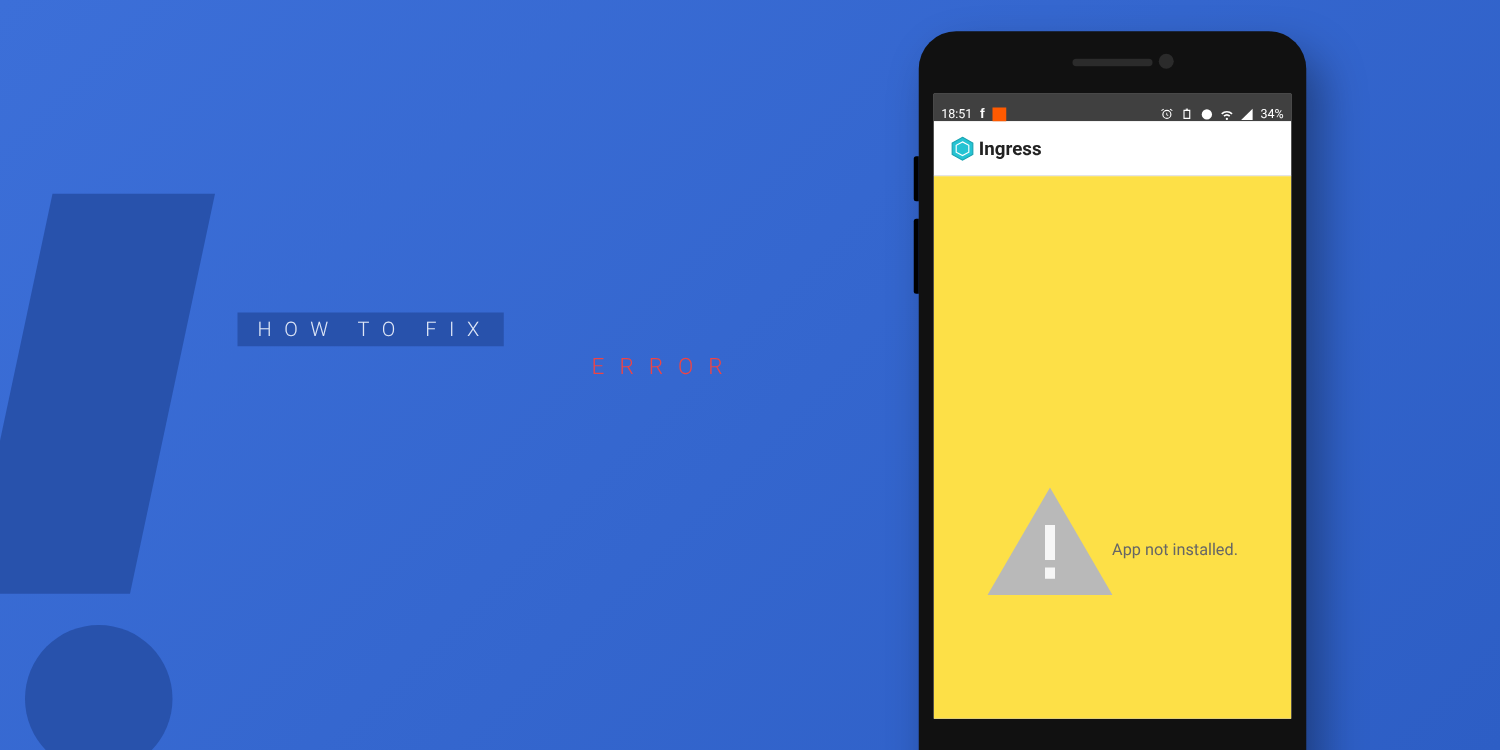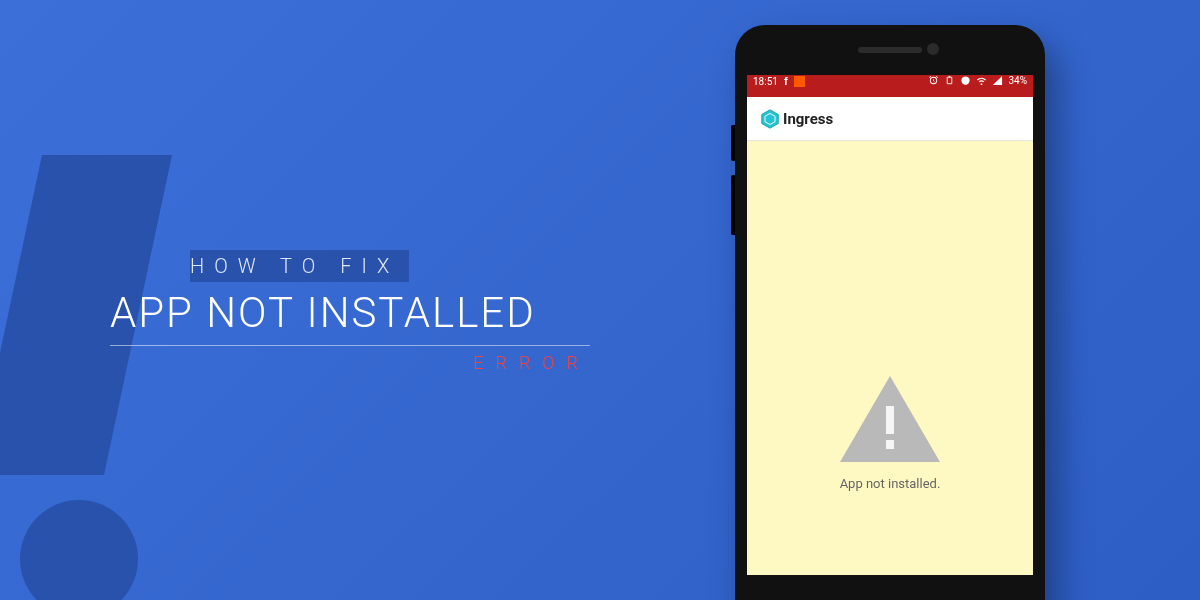--- a/index.html
+++ b/index.html
@@ -33,27 +33,27 @@
   }
 
   
   .headline {
     position: absolute;
     left: 110px;
     top: 250px;
     color: #ffffff;
   }
   .line-howto {
-    font-size: 20px;
+    font-size: 16px;
     letter-spacing: 10px;
     font-weight: 300;
     color: #dfe7f7;
     background: #2852ac;
     display: inline-block;
-    padding: 4px 10px 4px 0;
+    padding: 4px 10px 4px 16px;
     margin-left: 80px;
   }
   .line-main {
     font-size: 42px;
     font-weight: 300;
     letter-spacing: 2px;
     margin-top: 6px;
     padding-bottom: 8px;
     border-bottom: 1px solid rgba(255,255,255,0.5);
     width: 480px;
@@ -117,23 +117,23 @@
     width: 100%;
     height: 100%;
     background: #f2f2f2;
     position: relative;
     overflow: hidden;
   }
 
   
   .status-bar {
     height: 22px;
-    background: #b91c1c;
+    background: #404040;
     display: flex;
-    align-items: flex-start;
+    align-items: flex-end;
     padding: 0 6px;
     font-size: 10px;
     color: #fff;
   }
   .status-left { display: flex; align-items: center; gap: 6px; }
   .status-right { margin-left: auto; display: flex; align-items: center; gap: 5px; }
   .sq-orange { width: 11px; height: 11px; background: #ff5a00; }
   .fb-icon { font-weight: bold; font-size: 11px; font-family: Arial; }
   .status-right svg { width: 11px; height: 11px; fill: #fff; }
 
@@ -154,23 +154,23 @@
     font-size: 15px;
     font-weight: 700;
     color: #222;
   }
 
   
   .content {
     position: absolute;
     top: 66px;
     left: 0; right: 0; bottom: 0;
-    background: #fef9c3;
+    background: #fde047;
     display: flex;
-    flex-direction: column;
+    flex-direction: row;
     align-items: center;
     justify-content: center;
     padding-top: 150px;
   }
   .warning-triangle {
     width: 100px;
   }
   .err-msg {
     margin-top: 14px;
     font-size: 13px;
@@ -178,21 +178,20 @@
   }
 </style>
 </head>
 <body>
 
 <div class="exclaim-bar"></div>
 <div class="exclaim-dot"></div>
 
 <div class="headline">
   <div class="line-howto">HOW TO FIX</div>
-  <div class="line-main">APP NOT INSTALLED</div>
   <div class="line-error">ERROR</div>
 </div>
 
 <div class="phone">
   <div class="phone-side-btn pb1"></div>
   <div class="phone-side-btn pb2"></div>
 
   <div class="screen">
 
     <div class="status-bar">

